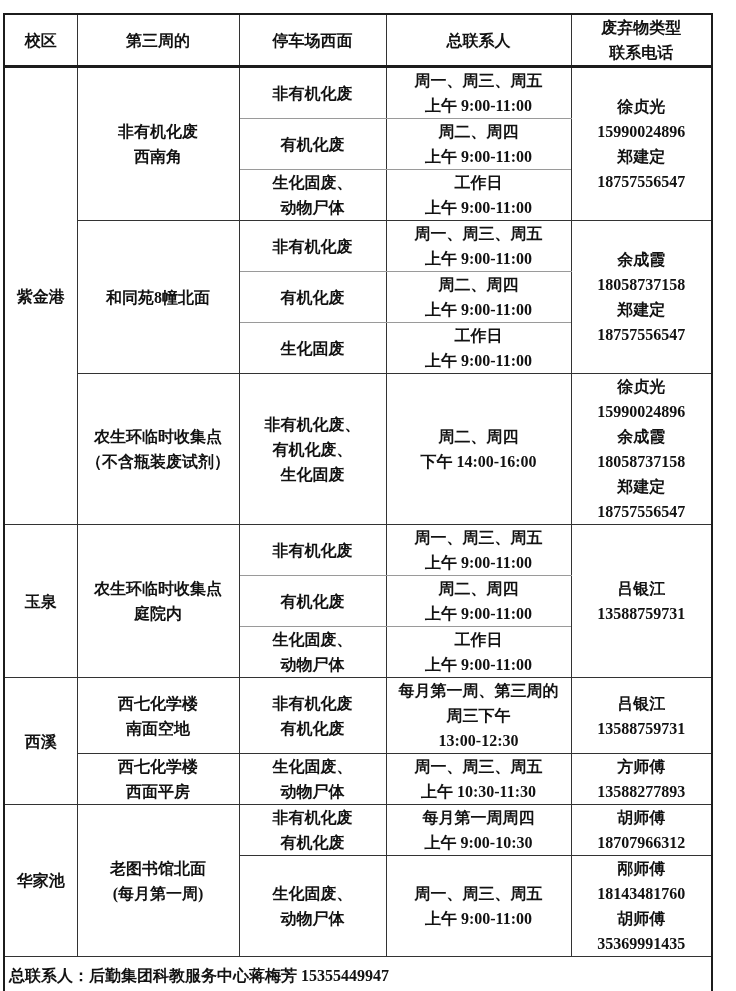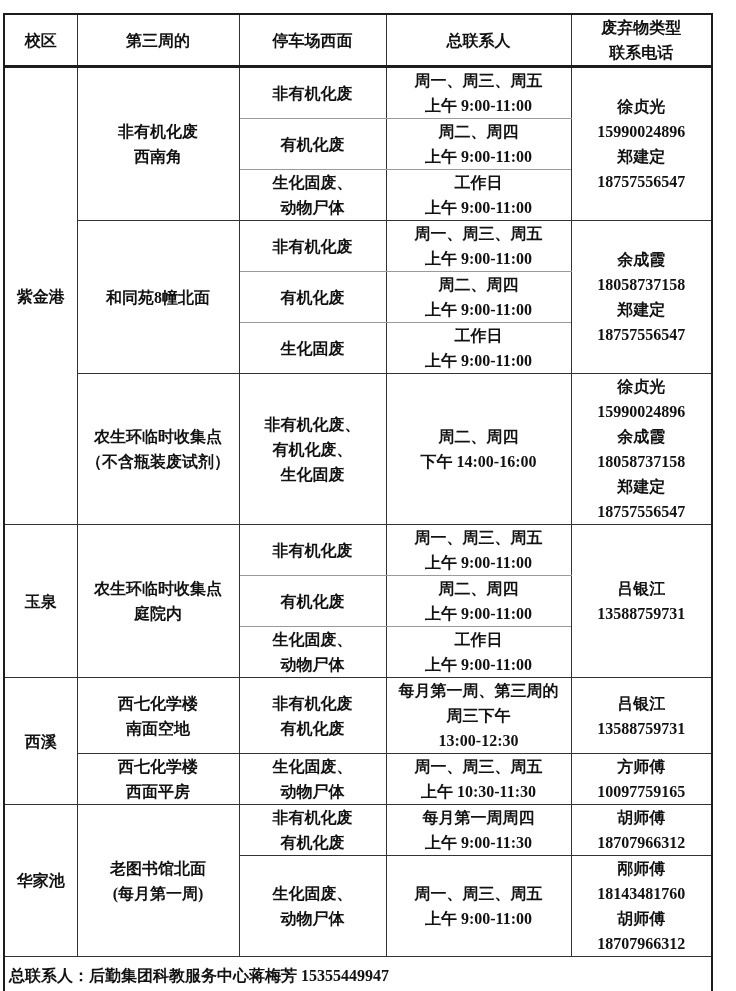--- a/index.html
+++ b/index.html
@@ -168,43 +168,43 @@
 13588759731</td>
       </tr>
       <tr style="height:51px">
         <td>西七化学楼
 西面平房</td>
         <td>生化固废、
 动物尸体</td>
         <td>周一、周三、周五
 上午 10:30-11:30</td>
         <td>方师傅
-10097759165</td>
+13588277893</td>
       </tr>
 
       <tr style="height:48px">
         <td rowspan="2">华家池</td>
         <td rowspan="2">老图书馆北面
 (每月第一周)</td>
         <td>非有机化废
 有机化废</td>
         <td>每月第一周周四
-上午 9:00-11:30</td>
+上午 9:00-10:30</td>
         <td>胡师傅
 18707966312</td>
       </tr>
       <tr style="height:101px">
         <td>生化固废、
 动物尸体</td>
         <td>周一、周三、周五
 上午 9:00-11:00</td>
         <td>邴师傅
 18143481760
 胡师傅
-18707966312</td>
+35369991435</td>
       </tr>
 
       <tr class="footer-row" style="height:39px">
         <td colspan="5">总联系人：后勤集团科教服务中心蒋梅芳 15355449947</td>
       </tr>
     </tbody>
   </table>
 </div>
 
 </body></html>

